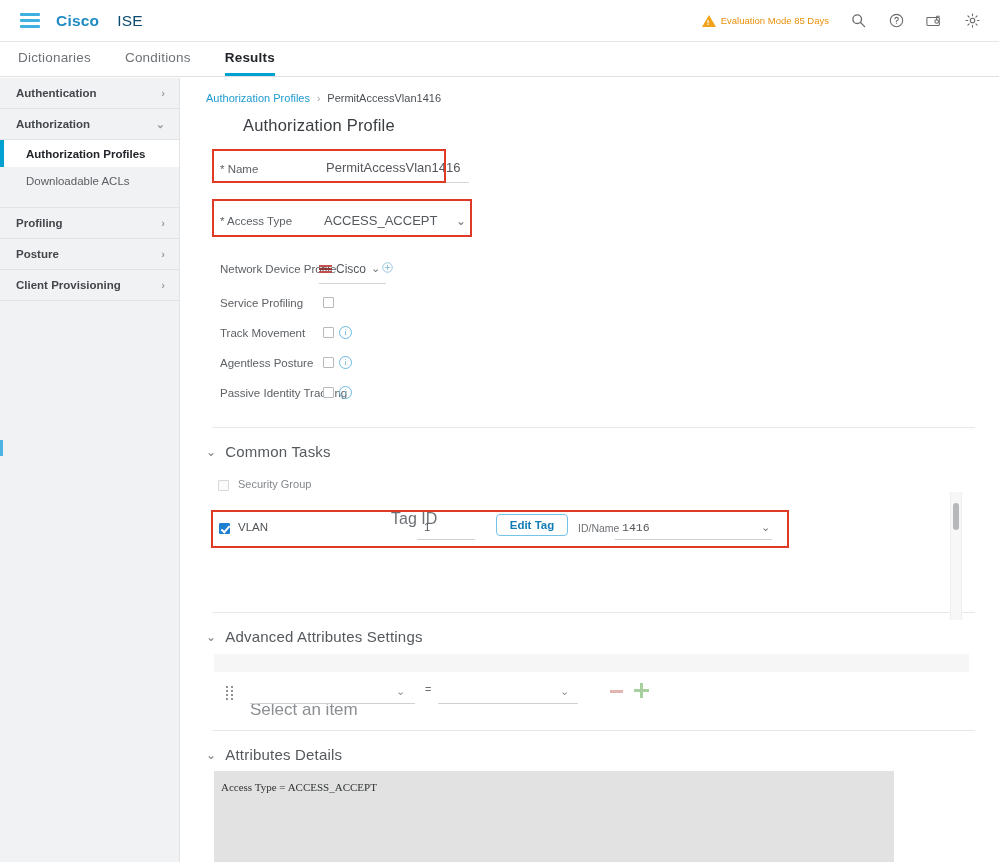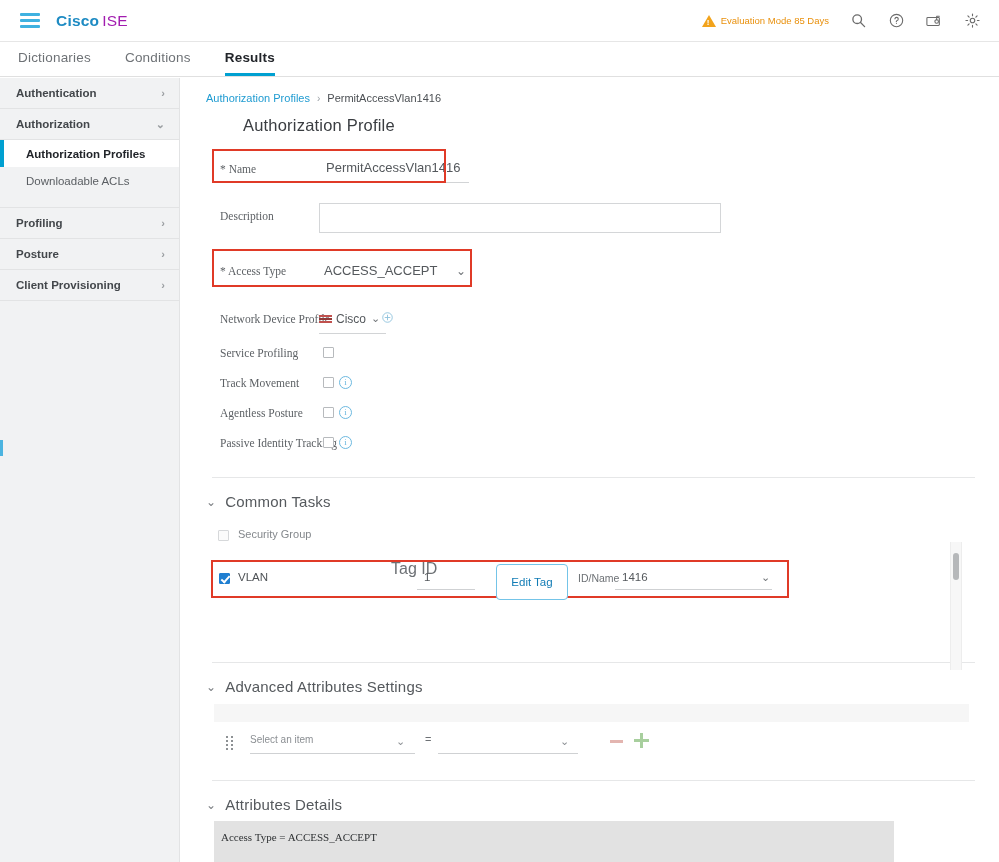--- a/index.html
+++ b/index.html
@@ -19,21 +19,21 @@
     display: flex; align-items: center;
   }
   .hamburger {
     margin-left: 20px; width: 20px; height: 15px;
     display: flex; flex-direction: column; justify-content: space-between;
     cursor: pointer;
   }
   .hamburger i { display: block; height: 3px; background: #3fb1e0; border-radius: 1px; }
   .brand { margin-left: 16px; font-size: 15.5px; letter-spacing: .2px; white-space: nowrap; }
   .brand .c { color: #1e8bc3; font-weight: bold; }
-  .brand .i { color: #a21caf; font-weight: 400; margin-left: 3px; }
+  .brand .i { color: #0c4a6e; font-weight: 400; margin-left: 18px; }
   .topbar-title {
     position: absolute; left: 0; right: 0; text-align: center;
     font-size: 15px; color: #4a4a4a; letter-spacing: .2px; pointer-events: none;
   }
   .topright {
     margin-left: auto; margin-right: 18px; display: flex; align-items: center; gap: 20px; justify-content: space-between;
   }
   .eval { display: flex; align-items: center; gap: 5px; }
   .warn-tri { width: 0; height: 0; border-left: 7px solid transparent; border-right: 7px solid transparent;
               border-bottom: 12px solid #f2a31b; position: relative; }
@@ -79,21 +79,21 @@
   
   .main {
     position: absolute; left: 180px; top: 78px; width: 819px; height: 784px;
     background: #fff; padding: 14px 0 0 26px; overflow: hidden;
   }
   .crumbs { font-size: 11px; display: flex; align-items: center; gap: 7px; }
   .crumbs a { color: #1f9bd1; text-decoration: none; cursor: pointer; }
   .crumbs .sep { color: #9aa0a5; font-size: 10px; }
   .crumbs .cur { color: #4b4f53; }
   .page-title { font-size: 16.5px; color: #3a3d41; margin-top: 12px; letter-spacing: .2px; margin-left: 37px; }
-  .lbl { font-size: 11.5px; color: #5d6165; font-family: Liberation Serif, serif; }
+  .lbl { font-size: 11.5px; color: #5d6165; }
 
   
   .name-row { margin-top: 20px; position: relative; height: 30px; }
   .name-lbl { position: absolute; left: 14px; top: 8px; }
   .name-val {
     position: absolute; left: 118px; top: 4px; width: 145px;
     font-size: 13px; color: #54585c; border: none; outline: none; background: transparent;
     font-family: "Liberation Sans", sans-serif;
   }
   .name-underline { position: absolute; left: 113px; top: 27px; width: 150px; height: 1px; background: #d2d4d6; }
@@ -167,41 +167,41 @@
   .vlan-row { position: relative; height: 40px; margin-top: 10px; }
   .redbox-vlan { position: absolute; left: 5px; top: 0; width: 578px; height: 38px; border: 2px solid #e03a27; }
   .vlan-cb { position: absolute; left: 13px; top: 13px; width: 11px; height: 11px; border-radius: 1px; background:#1f7fd1; border:1px solid #1f7fd1; }
   .vlan-cb::after { content:""; position:absolute; left:3px; top:0px; width:3px; height:7px; border:solid #fff; border-width:0 2px 2px 0; transform:rotate(42deg); }
   .vlan-lbl { position: absolute; left: 32px; top: 11px; font-size: 11.5px; color: #4f5357; }
   .tagid-lbl { position: absolute; left: 185px; top: 0; font-size: 16px; color: #6d7175; }
   .tagid-val { position: absolute; left: 216px; top: 10px; width: 42px; font-size: 11.5px; color: #54585c;
                border: none; outline: none; background: transparent; font-family: "Liberation Sans", sans-serif; }
   .tagid-ul { position: absolute; left: 211px; top: 29px; width: 58px; height: 1px; background: #cfd1d3; }
   .edit-tag {
-    position: absolute; left: 290px; top: 4px; width: 72px; height: 36px;
+    position: absolute; left: 290px; top: 4px; width: 72px; height: 22px;
     border: 1px solid #74c4e8; border-radius: 4px; background: #fff;
-    color: #127cb5; font-size: 11.5px; font-weight: normal; cursor: pointer;
+    color: #127cb5; font-size: 11.5px; font-weight: bold; cursor: pointer;
     display: flex; align-items: center; justify-content: center; font-family: "Liberation Sans", sans-serif;
   }
   .idname-lbl { position: absolute; left: 372px; top: 12px; font-size: 10.5px; color: #6d7175; }
   .idname-val { position: absolute; left: 414px; top: 10px; width: 120px; font-size: 11.5px; color: #54585c;
-                border: none; outline: none; background: transparent; font-family: Liberation Sans, sans-serif; }
+                border: none; outline: none; background: transparent; font-family: Liberation Mono, monospace; }
   .idname-chev { position: absolute; left: 555px; top: 11px; font-size: 11px; color: #707478; }
   .idname-ul { position: absolute; left: 409px; top: 29px; width: 157px; height: 1px; background: #cfd1d3; }
 
   .vdp-row { position: relative; height: 22px; margin-top: 6px; }
   .vdp-cb { position: absolute; left: 12px; top: 2px; width: 11px; height: 11px; border: 1px solid #b7babd; background: #fff; border-radius: 1px; }
   .vdp-lbl { position: absolute; left: 32px; top: 0px; font-size: 11px; color: #5a5e62; }
 
   
   .aa-bar { width: 755px; height: 18px; background: #f6f6f6; margin-left: 8px; margin-top: 9px; }
   .aa-row { position: relative; height: 34px; margin-top: 8px; }
   .drag-dots { position: absolute; left: 20px; top: 6px; width: 8px; display: grid; grid-template-columns: 3px 3px; gap: 2px; cursor: grab; }
   .drag-dots i { width: 2px; height: 2px; background: #8d9194; display: block; }
-  .aa-sel1 { position: absolute; left: 44px; top: 4px; font-size: 10px; color: #8b8f93; }
+  .aa-sel1 { position: absolute; left: 44px; top: 20px; font-size: 17px; color: #8b8f93; }
   .aa-chev1 { position: absolute; left: 190px; top: 5px; font-size: 11px; color: #8b8f93; }
   .aa-ul1 { position: absolute; left: 44px; top: 23px; width: 165px; height: 1px; background: #cfd1d3; }
   .aa-eq { position: absolute; left: 219px; top: 3px; font-size: 11px; color: #6d7175; }
   .aa-chev2 { position: absolute; left: 354px; top: 5px; font-size: 11px; color: #8b8f93; }
   .aa-ul2 { position: absolute; left: 232px; top: 23px; width: 140px; height: 1px; background: #cfd1d3; }
   .aa-minus { position: absolute; left: 404px; top: 10px; width: 13px; height: 3px; background: #e3b5b0; cursor: pointer; }
   .aa-plus { position: absolute; left: 428px; top: 3px; width: 15px; height: 15px; cursor: pointer; }
   .aa-plus::before, .aa-plus::after { content: ""; position: absolute; background: #a8cf9e; }
   .aa-plus::before { left: 6px; top: 0; width: 3px; height: 15px; }
   .aa-plus::after  { left: 0; top: 6px; width: 15px; height: 3px; }
@@ -306,24 +306,20 @@
 
   <div class="page-title">Authorization Profile</div>
 
   <div class="name-row">
     <span class="lbl name-lbl">* Name</span>
     <input class="name-val" value="PermitAccessVlan1416" style="">
     <div class="name-underline"></div>
     <div class="redbox-name"></div>
   </div>
 
-  <div class="desc-row">
-    <span class="lbl desc-lbl">Description</span>
-    <textarea class="desc-box" placeholder="" style=""></textarea>
-  </div>
 
   <div class="at-row">
     <span class="lbl at-lbl">* Access Type</span>
     <span class="at-val">ACCESS_ACCEPT</span>
     <span class="at-chev">⌄</span>
     <div class="redbox-at"></div>
   </div>
 
   <div class="ndp-row">
     <span class="lbl ndp-lbl">Network Device Profile</span>

